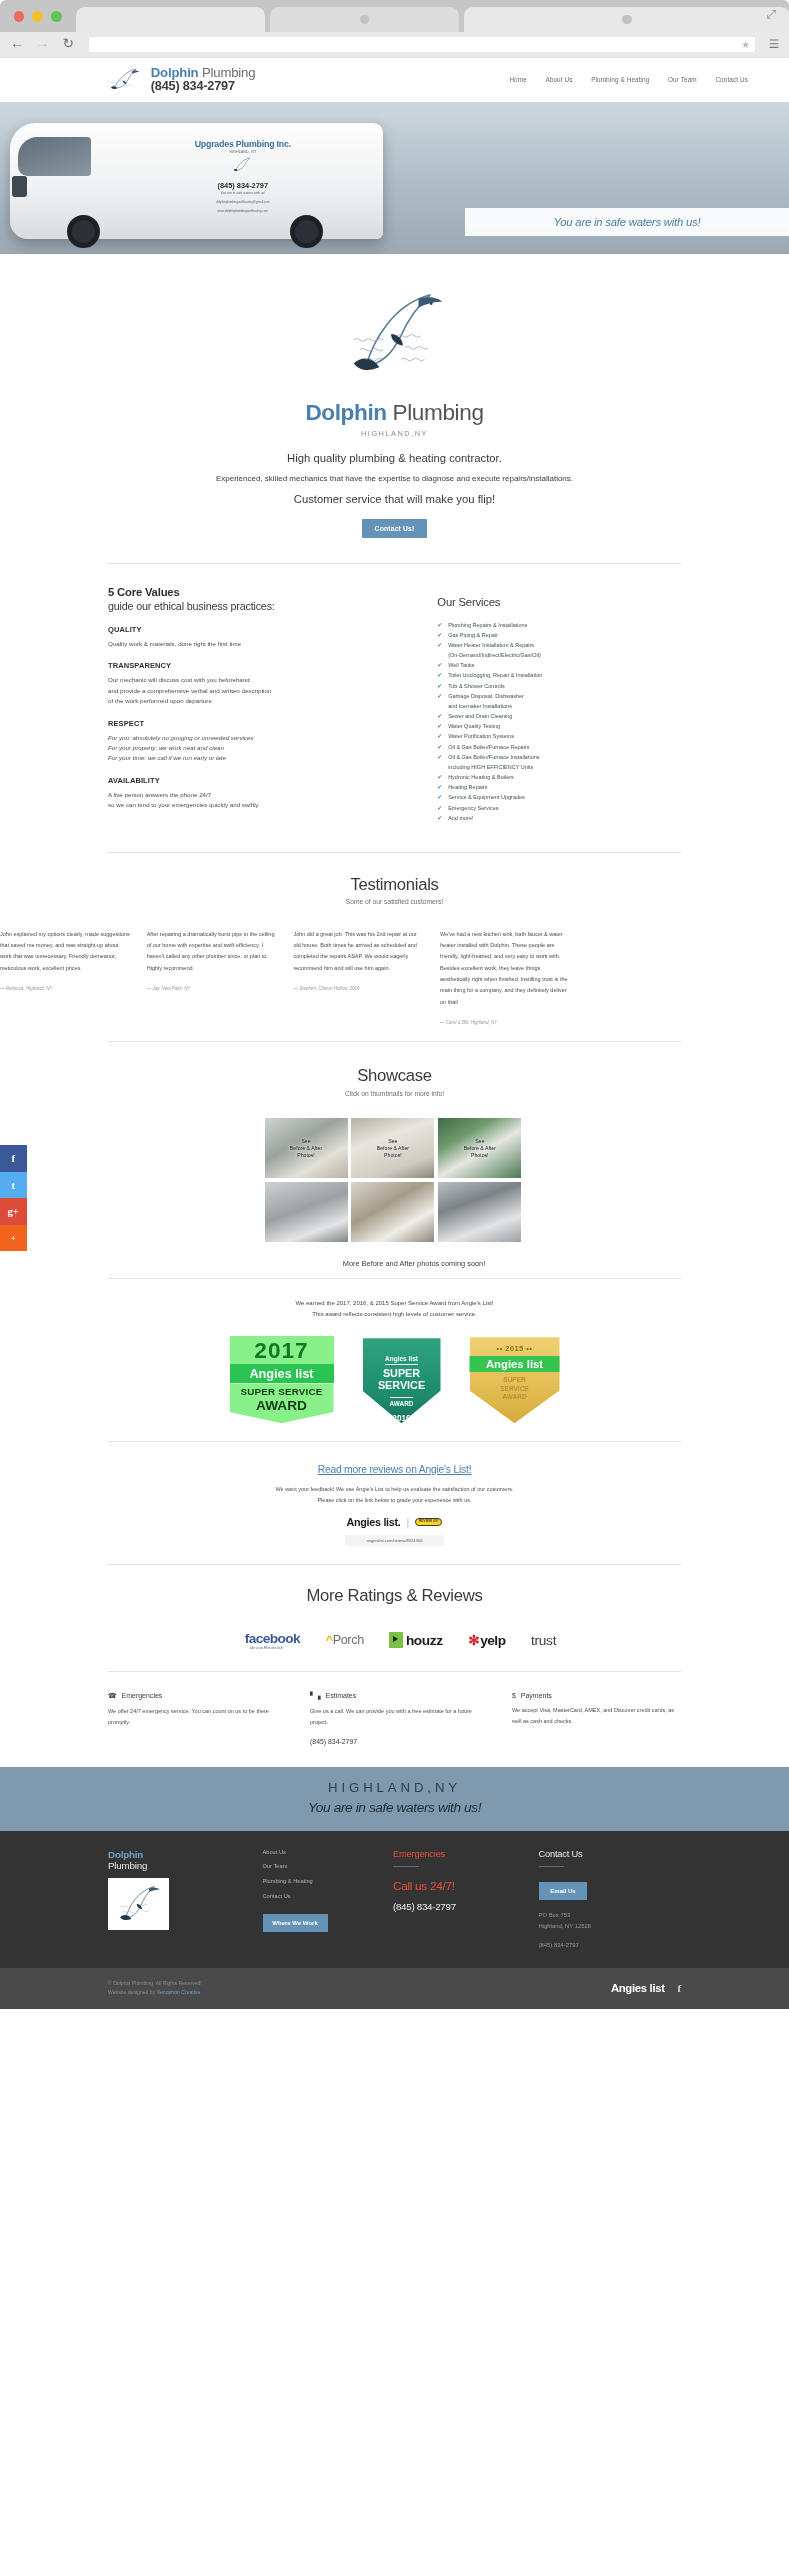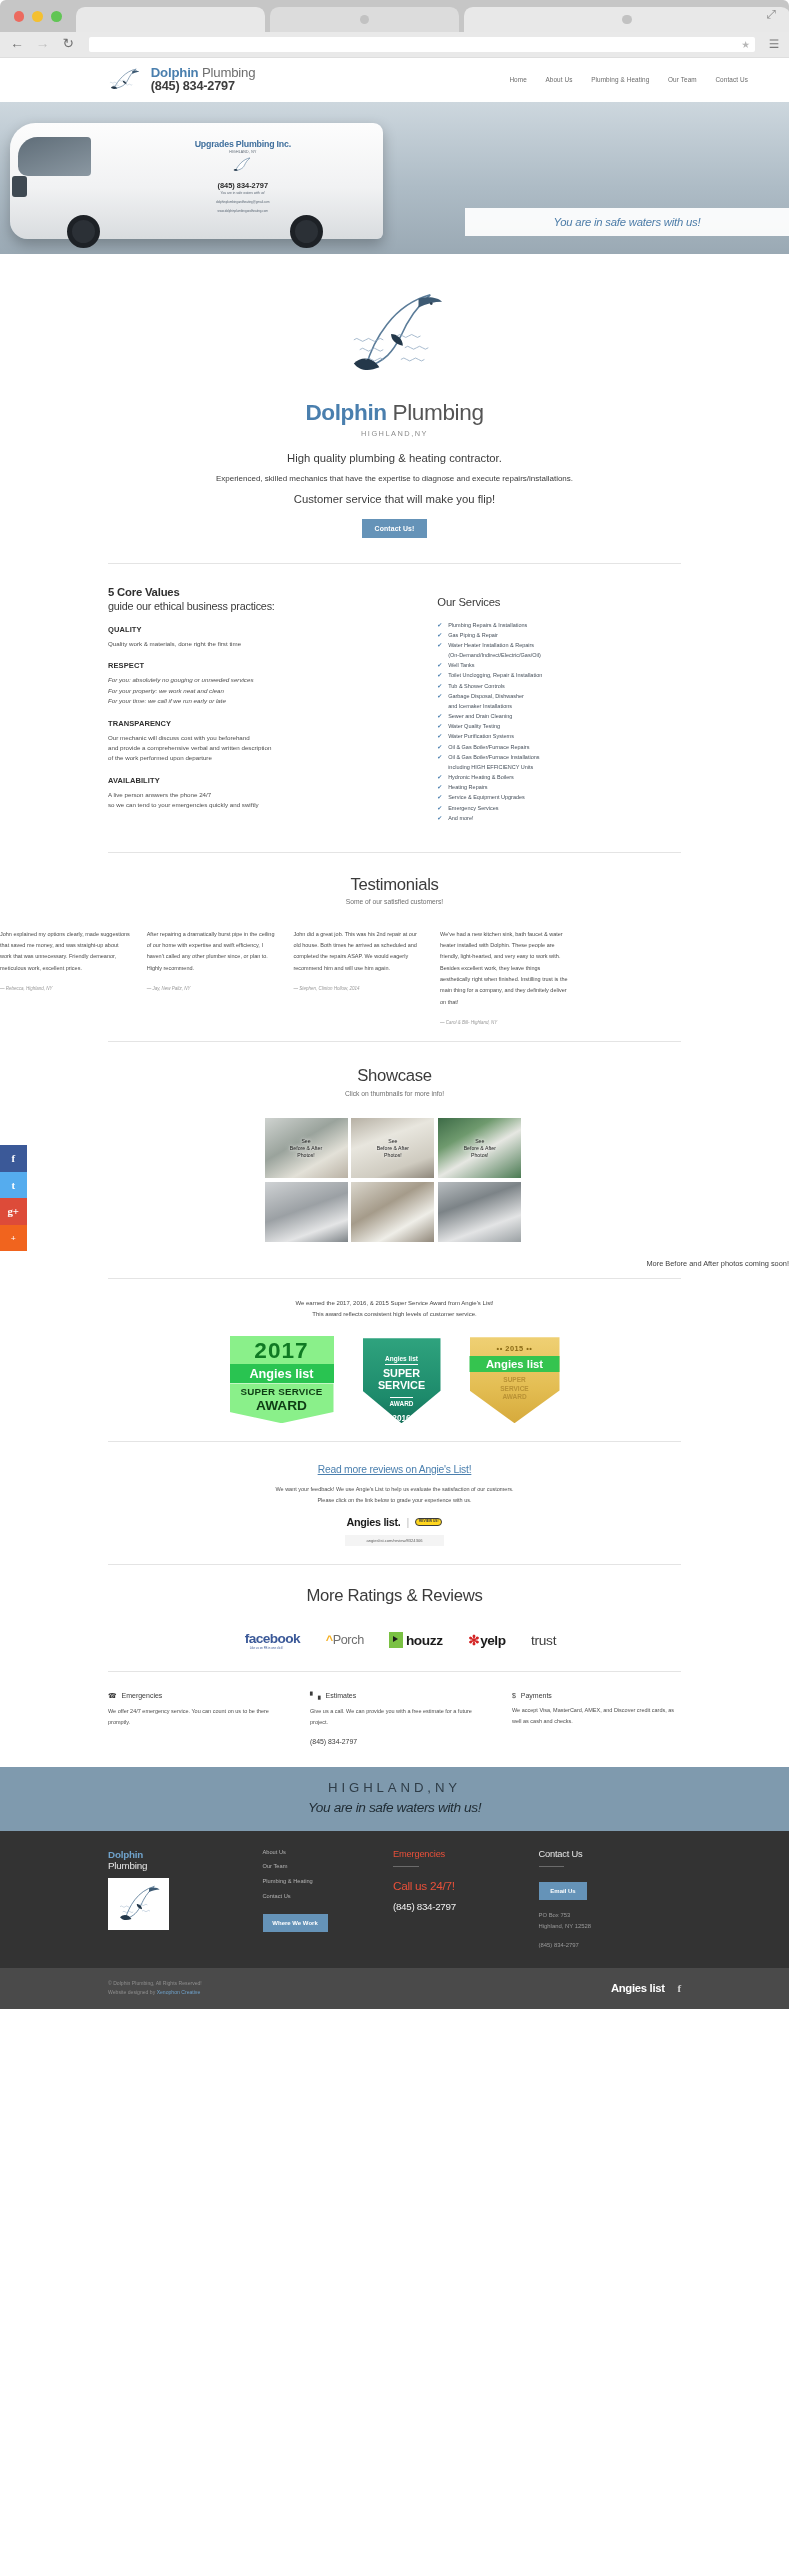--- a/index.html
+++ b/index.html
@@ -178,21 +178,21 @@
   .thumb .t-label {
     position: relative; z-index: 2; font-size: 5.2px; color: #1a1a1a; line-height: 1.4;
     text-shadow: 0 0 2.9px rgba(255,255,255,.95), 0 0 5.9px rgba(255,255,255,.9);
   }
   .th1 { background: linear-gradient(150deg,#cfd3d0 0%,#9aa39c 40%,#e3e1d8 70%,#b9b1a4 100%); }
   .th2 { background: linear-gradient(160deg,#b6b0a4 0%,#e8e6de 35%,#cfcbc0 75%,#8d867a 100%); }
   .th3 { background: linear-gradient(150deg,#3d6b47 0%,#6f9a6e 30%,#e6e7e2 55%,#4a7a52 100%); }
   .th4 { background: linear-gradient(160deg,#cfd2d4 0%,#9ba0a4 45%,#e4e5e6 75%,#7d8387 100%); }
   .th5 { background: linear-gradient(150deg,#dad6cc 0%,#a59b8a 40%,#efeee8 70%,#8f8678 100%); }
   .th6 { background: linear-gradient(160deg,#b9bec1 0%,#7c8387 35%,#e3e4e5 70%,#9aa0a3 100%); }
-  .showcase-note { font-size: 7.4px; color: #3d3d3d; text-align: right; margin-top: 16.7px; padding-left: 39px; }
+  .showcase-note { font-size: 7.4px; color: #3d3d3d; text-align: center; margin-top: 16.7px; padding-left: 39px; }
 
   
   .awards { padding: 19.6px 0 17.7px; text-align: center; }
   .awards-l1, .awards-l2 { font-size: 6px; color: #474747; line-height: 1.8; }
   .badges { display: flex; justify-content: center; align-items: flex-end; gap: 29px; margin-top: 15.7px; }
   .badge { position: relative; }
   .badge-2017 { width: 104px; }
   .b17-year {
     background: #8af08a; color: #0f7a23; font-size: 22.6px; font-weight: bold;
     letter-spacing: 1px; padding: 2px 0 1px; font-family: "Liberation Sans", sans-serif;
@@ -432,30 +432,30 @@
 <div class="wrap">
   <div class="values-row">
     <div class="values-col">
       <div class="values-h1">5 Core Values</div>
       <div class="values-h2">guide our ethical business practices:</div>
       <div class="v-item">
         <div class="v-term">QUALITY</div>
         <div class="v-desc">Quality work &amp; materials, done right the first time</div>
       </div>
       <div class="v-item">
+        <div class="v-term">TRANSPARENCY</div>
+        <div class="v-desc" style="white-space:pre-line">Our mechanic will discuss cost with you beforehand
+and provide a comprehensive verbal and written description
+of the work performed upon departure</div>
+      </div>
+      <div class="v-item">
         <div class="v-term">RESPECT</div>
         <div class="v-desc" style="white-space:pre-line;font-style:italic">For you: absolutely no gouging or unneeded services
 For your property: we work neat and clean
 For your time: we call if we run early or late</div>
-      </div>
-      <div class="v-item">
-        <div class="v-term">TRANSPARENCY</div>
-        <div class="v-desc" style="white-space:pre-line">Our mechanic will discuss cost with you beforehand
-and provide a comprehensive verbal and written description
-of the work performed upon departure</div>
       </div>
       <div class="v-item">
         <div class="v-term">AVAILABILITY</div>
         <div class="v-desc" style="white-space:pre-line">A live person answers the phone 24/7
 so we can tend to your emergencies quickly and swiftly</div>
       </div>
     </div>
     <div class="services-col">
       <div class="services-h">Our Services</div>
       <ul class="svc-list" id="svc-list">

